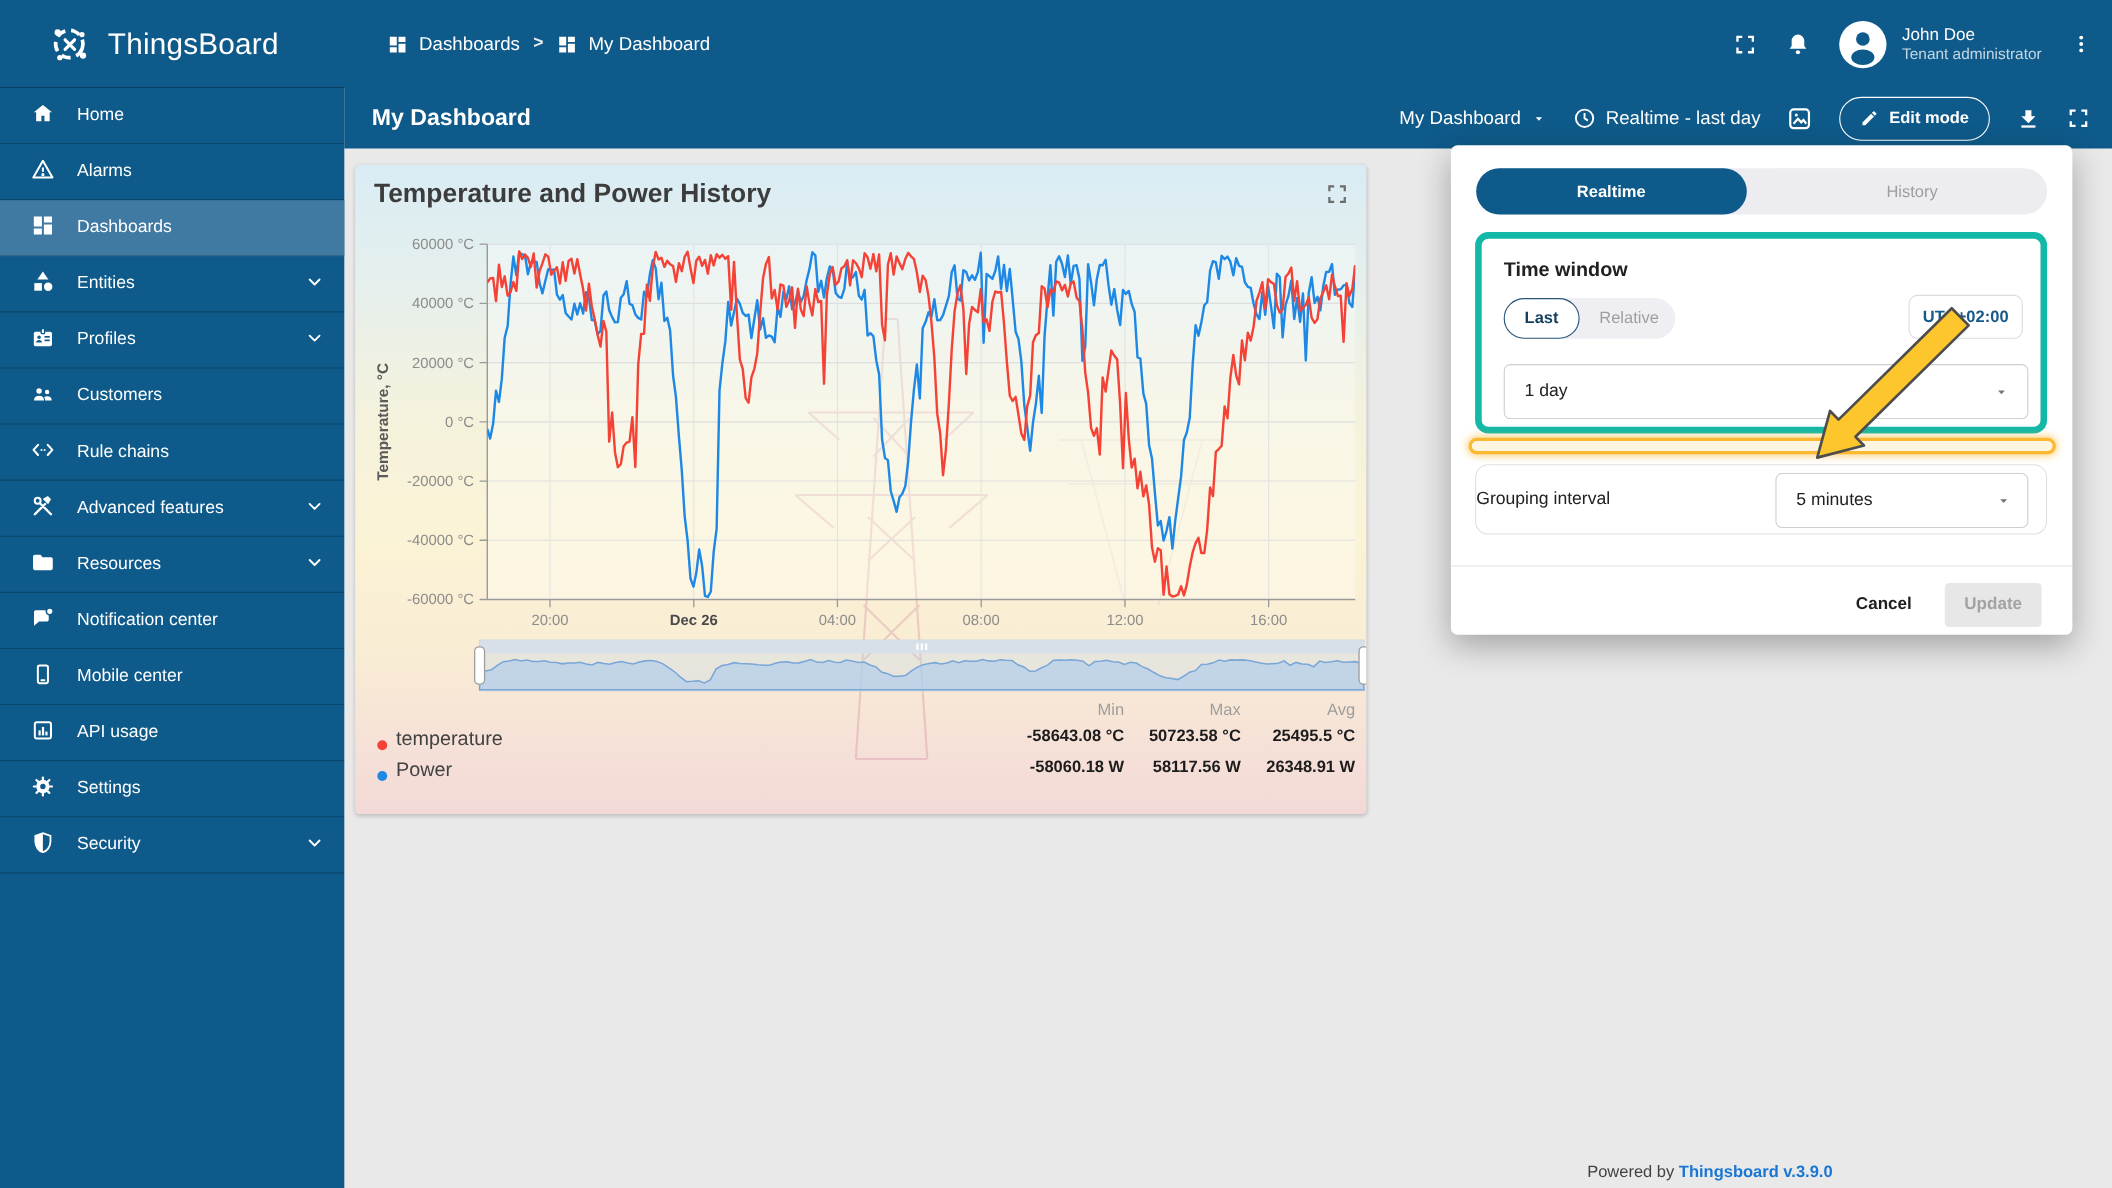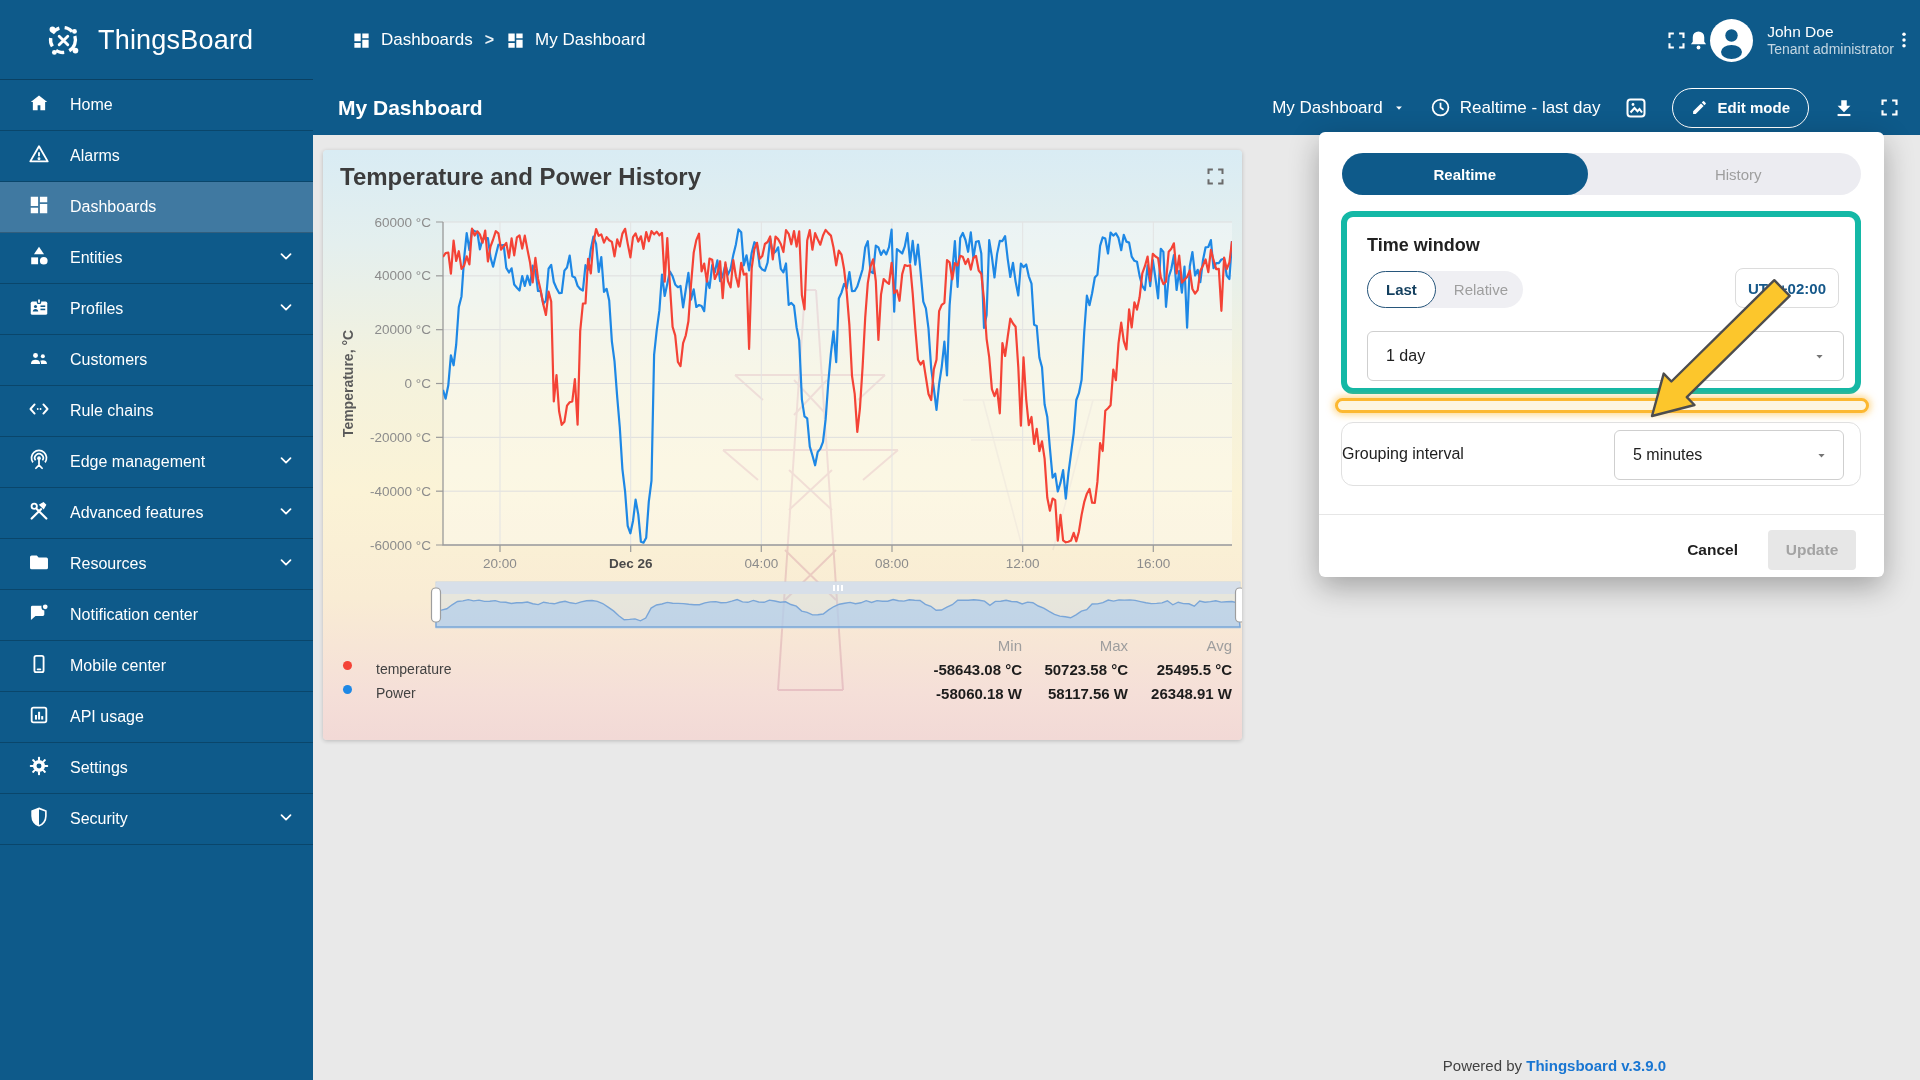--- a/index.html
+++ b/index.html
@@ -8,21 +8,21 @@
   .screen { position:absolute; width:1700px; height:1080px; }
 
   
   .header { position:absolute; left:0; top:0; width:1920px; height:80px; background:#0e5a8a; z-index:20; }
   .logo-zone { position:absolute; left:0; top:0; width:313px; height:80px; display:flex; align-items:center; padding-left:40px; gap:12px; }
   .logo-zone::after { content:""; position:absolute; left:0; bottom:0; width:313px; height:1px; background:rgba(0,0,0,0.28); }
   .logo-text { color:#fff; font-size:27px; font-weight:500; letter-spacing:0.2px; }
   .breadcrumb { position:absolute; left:352px; top:0; height:80px; display:flex; align-items:center; gap:12px; color:#fff; }
   .crumb { display:flex; align-items:center; gap:10px; font-size:17px; font-weight:500; }
   .crumb-sep { font-size:16px; color:rgba(255,255,255,0.9); font-weight:600; }
-  .header-right { position:absolute; right:6px; top:0; height:80px; display:flex; align-items:center; }
+  .header-right { position:absolute; right:18px; top:0; height:80px; display:flex; align-items:center; gap:26px; }
   .user-block { display:flex; align-items:center; gap:14px; }
   .avatar { width:43px; height:43px; border-radius:50%; background:#fff; position:relative; overflow:hidden; }
   .user-texts { display:flex; flex-direction:column; line-height:1.25; }
   .user-name { color:#fff; font-size:15.5px; }
   .user-role { color:rgba(255,255,255,0.75); font-size:14px; }
   .icon-btn { display:flex; align-items:center; justify-content:center; cursor:pointer; }
 
   
   .toolbar { position:absolute; left:313px; top:80px; width:1607px; height:55px; background:#0e5a8a; z-index:15; }
   .page-title { position:absolute; left:25px; top:0; height:55px; display:flex; align-items:center; color:#fff; font-size:21px; font-weight:700; }
@@ -44,21 +44,21 @@
     box-shadow:0 1px 4px rgba(0,0,0,0.2); overflow:hidden;
     background:linear-gradient(180deg,#d9ecf4 0%, #e4efee 16%, #f4f2dd 38%, #fbf3d6 58%, #f9ecd4 76%, #f5dfd8 92%, #f2d9d6 100%); }
   .card-title { position:absolute; left:17px; top:13px; font-size:24px; font-weight:600; color:#3c3c3c; }
   .card-expand { position:absolute; right:16px; top:16px; cursor:pointer; }
   .pylon { position:absolute; inset:0; opacity:0.30; pointer-events:none; }
   .chart-svg { position:absolute; inset:0; }
 
   .legend { position:absolute; left:20px; top:487px; width:889px; display:grid;
     grid-template-columns:1fr 110px 106px 104px; row-gap:7px; }
   .lg-head { text-align:right; color:#9e9e9e; font-size:15px; }
-  .lg-name { display:flex; align-items:flex-start; gap:24px; font-size:14px; color:#424242; }
+  .lg-name { display:flex; align-items:flex-end; gap:8px; font-size:18px; color:#424242; }
   .lg-dot { width:9px; height:9px; border-radius:50%; display:inline-block; }
   .lg-val { text-align:right; font-size:15px; font-weight:700; color:#1c1c1c; }
 
   
   .popup { position:absolute; left:1319px; top:132px; width:565px; height:445px; background:#fff; border-radius:6px;
     box-shadow:0 10px 30px rgba(0,0,0,0.30); z-index:40; }
   .tabs { position:absolute; left:23px; top:21px; width:519px; height:42px; background:#ececf1; border-radius:21px; display:flex;gap:28px; }
   .tab { flex:1; display:flex; align-items:center; justify-content:center; font-size:15px; color:#9e9e9e; cursor:pointer; border-radius:21px; }
   .tab.active { background:#0e5a8a; color:#fff; font-weight:700; }
   .tw-card { position:absolute; left:22px; top:79px; width:520px; height:183px; border:6px solid #14b8a6; border-radius:12px; }
@@ -257,32 +257,20 @@
           </svg></span>
         <span class="side-label">Customers</span>
       </div>
       <div class="side-item">
         <span><svg width="22" height="22" viewBox="0 0 24 24" fill="none" stroke="#fff" stroke-width="2.1" stroke-linecap="round" stroke-linejoin="round">
             <path d="M7.2 7 2.7 12l4.5 5M16.8 7l4.5 5-4.5 5"></path>
             <circle cx="10.6" cy="12" r="1" fill="#fff" stroke="none"></circle>
             <circle cx="13.7" cy="12" r="1" fill="#fff" stroke="none"></circle>
           </svg></span>
         <span class="side-label">Rule chains</span>
-      </div>
-      <div class="side-item">
-        <span><svg width="22" height="22" viewBox="0 0 24 24" fill="none" stroke="#fff" stroke-width="1.9">
-            <circle cx="12" cy="10" r="2" fill="#fff" stroke="none"></circle>
-            <path d="M8.2 12.4a4.6 4.6 0 1 1 7.6 0"></path>
-            <path d="M5.4 14.6a8.2 8.2 0 1 1 13.2 0"></path>
-            <path d="M12 12v5.5M12 17.5l-3.4 3.5M12 17.5l3.4 3.5" stroke-linecap="round"></path>
-          </svg></span>
-        <span class="side-label">Edge management</span>
-        <span><svg width="18" height="18" viewBox="0 0 24 24" fill="none" stroke="#fff" stroke-width="2.3" stroke-linecap="round" stroke-linejoin="round">
-            <path d="M6 9.5 12 15.5 18 9.5"></path>
-          </svg></span>
       </div>
       <div class="side-item">
         <span><svg width="22" height="22" viewBox="0 0 24 24" fill="none" stroke="#fff" stroke-width="2.4" stroke-linecap="round">
             <path d="M4 20.2 14.2 10M20 20.2 9.8 10"></path>
             <path d="M13 5.2 16.8 3l2.4 2.4-2.2 3.8z" fill="#fff" stroke-width="1.4"></path>
             <circle cx="6.8" cy="6.8" r="2.9" stroke-width="2"></circle>
           </svg></span>
         <span class="side-label">Advanced features</span>
         <span><svg width="18" height="18" viewBox="0 0 24 24" fill="none" stroke="#fff" stroke-width="2.3" stroke-linecap="round" stroke-linejoin="round">
             <path d="M6 9.5 12 15.5 18 9.5"></path>

